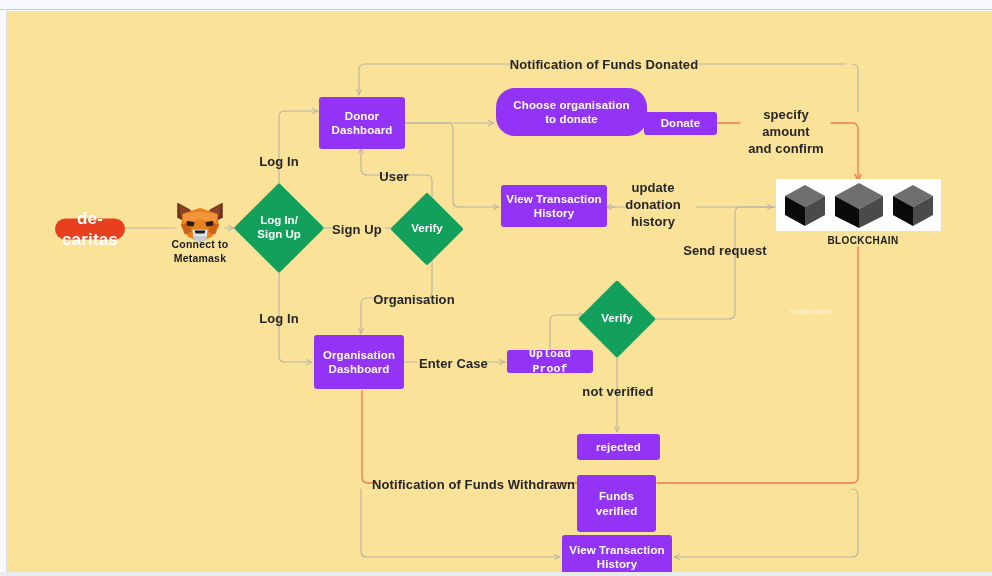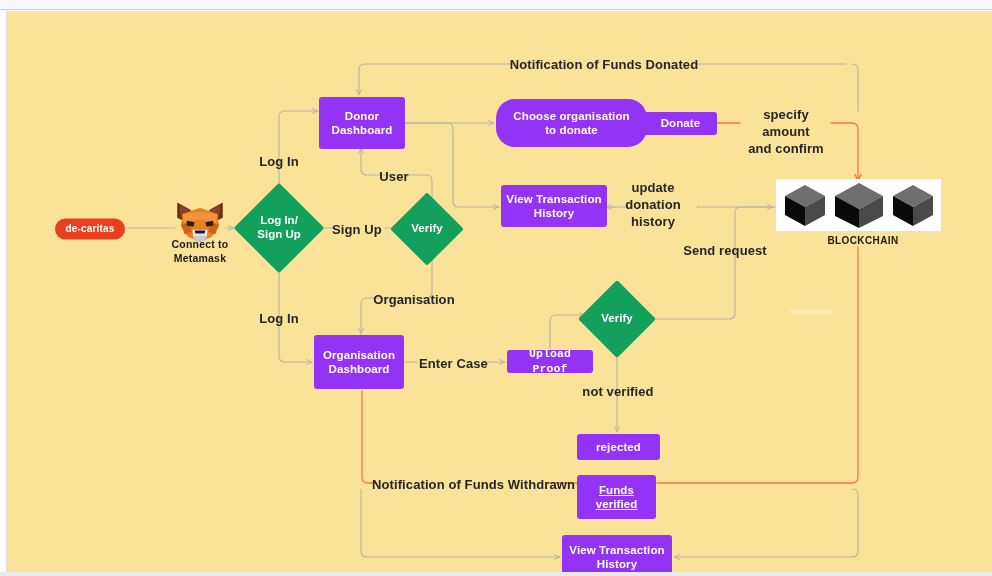--- a/index.html
+++ b/index.html
@@ -44,21 +44,21 @@
   }
   .nbox {
     background:#9333f5;
     border-radius:3px;
     font-size:11.5px;
     padding:2px 4px;
   }
   .npill {
     background:#e8401f;
     border-radius:14px;
-    font-size:10px;
+    font-size:17px;
     letter-spacing:0.2px;
   }
   .diamond-wrap { position:absolute; }
   .diamond-shape{
     position:absolute; inset:0;
     background:#12a05c;
     transform: rotate(45deg);
     border-radius:2px;
   }
   .diamond-label{
@@ -228,21 +228,21 @@
       </div>
     </div>
 
     <div class="node nbox" style="left:312px; top:86px; width:86px; height:52px;">
       <div>
         <div>Donor</div>
         <div>Dashboard</div>
       </div>
     </div>
 
-    <div class="node nbox" style="left:489px; top:88px; width:151px; height:48px;border-radius:19px;">
+    <div class="node nbox" style="left:489px; top:77px; width:151px; height:48px;border-radius:19px;">
       <div>
         <div>Choose organisation</div>
         <div>to donate</div>
       </div>
     </div>
 
     <div class="node nbox" style="left:637px; top:101px; width:73px; height:23px;">
       <span>Donate</span>
     </div>
 
@@ -294,21 +294,21 @@
       <div class="diamond-shape" style="transform:rotate(45deg) scale(0.92,1.06);"></div>
       <div class="diamond-label">
         <span>Verify</span>
       </div>
     </div>
 
     <div class="node nbox" style="left:570px; top:423px; width:83px; height:26px;">
       <span>rejected</span>
     </div>
 
-    <div class="node nbox" style="left:570px; top:464px; width:79px; height:44px;text-decoration:underline;">
+    <div class="node nbox" style="left:570px; top:464px; width:79px; height:57px;">
       <div>
         <div>Funds</div>
         <div>verified</div>
       </div>
     </div>
 
     <div class="node nbox" style="left:555px; top:524px; width:110px; height:44px;">
       <div>
         <div>View Transaction</div>
         <div>History</div>

